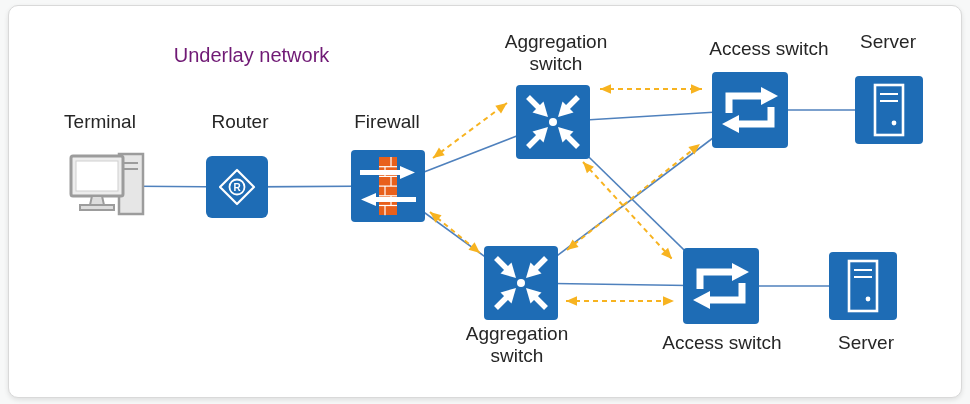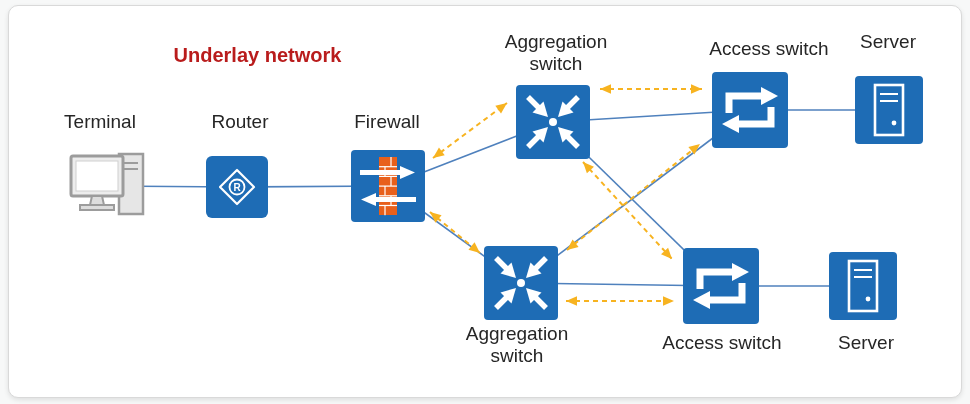--- a/index.html
+++ b/index.html
@@ -8,22 +8,22 @@
     background:#f7f8f8;
     font-family:"Liberation Sans", sans-serif;
   }
   .stage{position:relative;width:970px;height:404px;}
   .card{
     position:absolute;left:8px;top:5px;width:952px;height:391px;
     background:#ffffff;border:1px solid #d9d9d9;border-radius:10px;
     box-shadow:0 2px 5px rgba(0,0,0,0.10);
   }
   .diagram-title{
-    position:absolute;left:150px;top:44px;width:215px;
-    text-align:center;font-size:20px;color:#b91c1c;font-weight:bold;
+    position:absolute;left:144px;top:44px;width:215px;
+    text-align:center;font-size:20px;color:#701a75;
   }
   svg{position:absolute;left:0;top:0;}
   svg text{font-family:"Liberation Sans", sans-serif;}
 </style>
 </head>
 <body>
 
 <div class="stage">
   <div class="card"></div>
   <div class="diagram-title">Underlay network</div>

